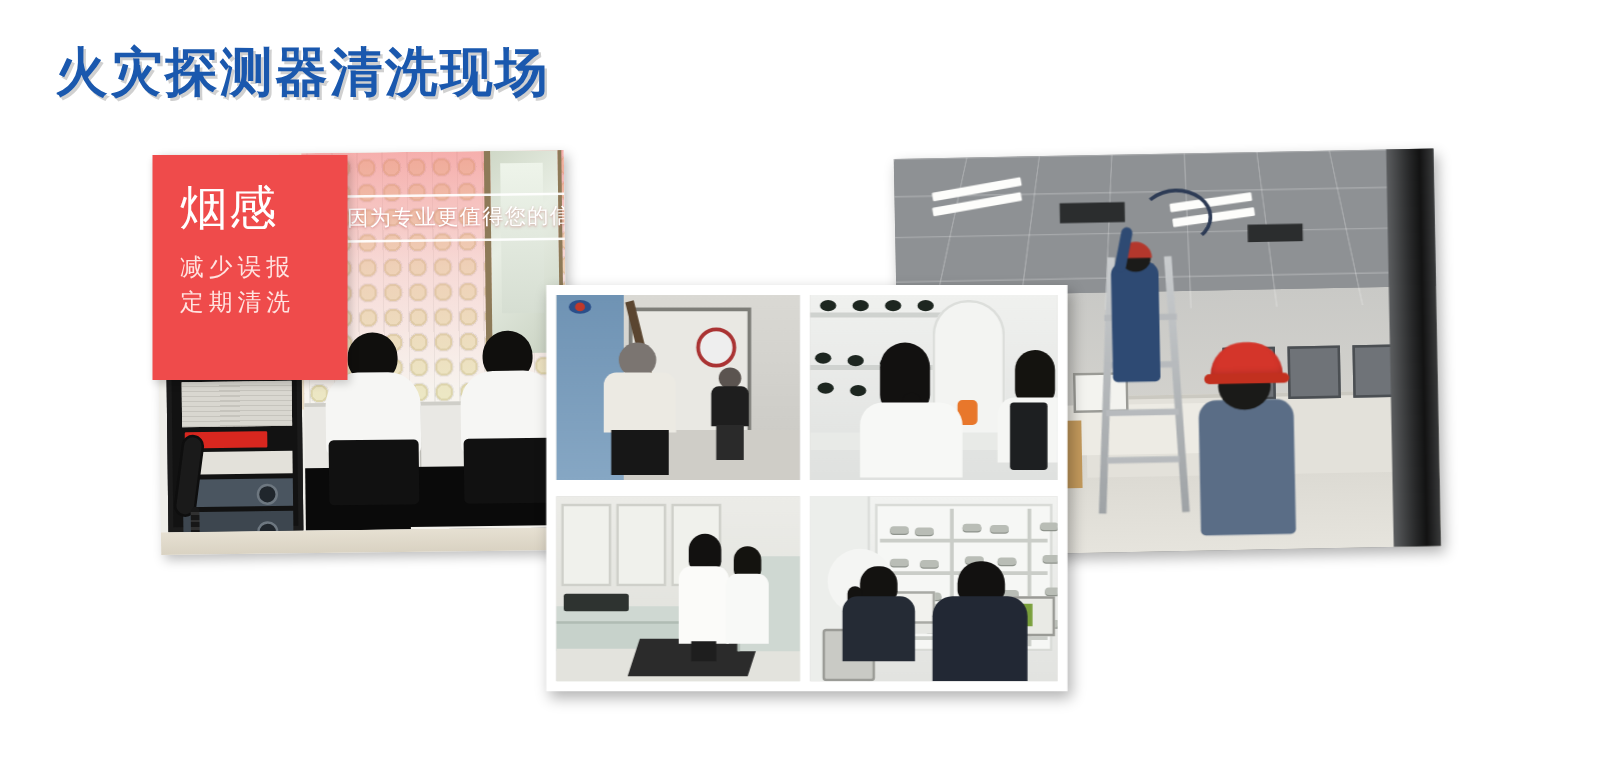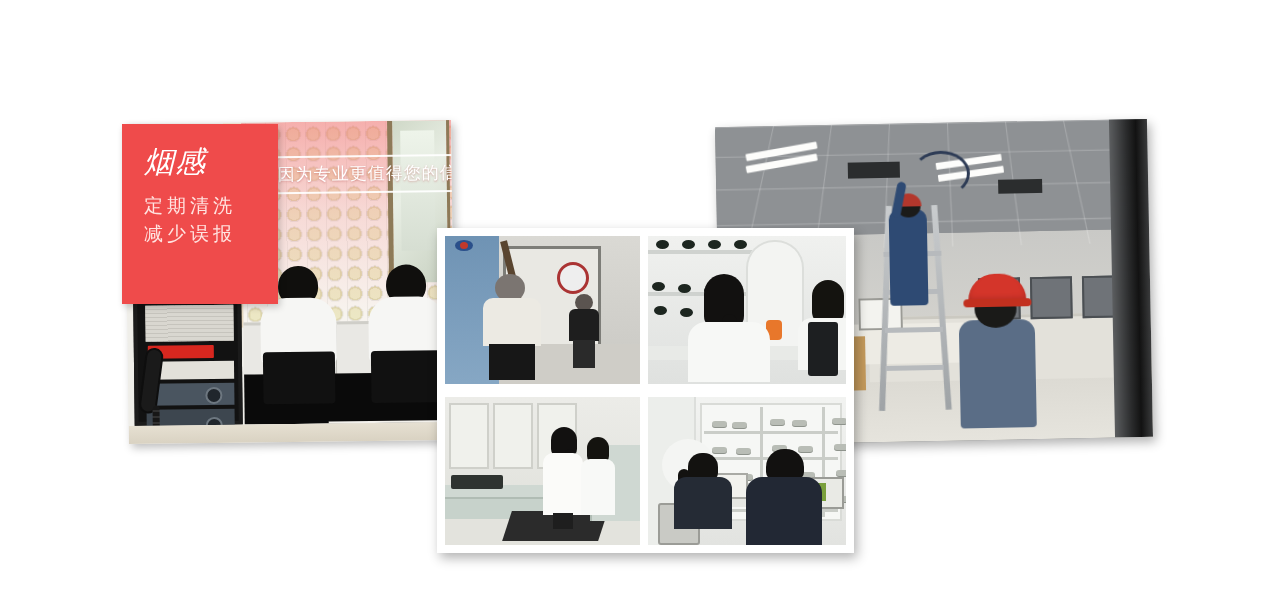--- a/index.html
+++ b/index.html
@@ -113,23 +113,22 @@
   #promo-badge{
     position:absolute;left:122px;top:124px;width:156px;height:180px;
     background:#ef4b4b;
     box-shadow:2px 3px 7px rgba(0,0,0,.2);
     color:#fff;
     box-sizing:border-box;
     padding:22px 0 0 22px;
     z-index:5;
   }
   #promo-badge .big{
-    font-size:30px;line-height:1.08;letter-spacing:1px;
+    font-size:38px;line-height:1.08;letter-spacing:1px;
     font-family:"DejaVu Sans","Liberation Sans",sans-serif;
-    font-style:italic;
   }
   #promo-badge .small{
     margin-top:14px;font-size:19px;line-height:1.45;letter-spacing:4px;
     color:#ffe3e0;
     font-family:"DejaVu Sans","Liberation Sans",sans-serif;
   }
 
   
   #right-photo{
     left:718px;top:123px;width:432px;height:318px;
@@ -263,20 +262,21 @@
   .br-laptop{position:absolute;left:66px;bottom:46px;width:34px;height:26px;background:#f2f2ee;border:2px solid #a9aaa5;box-sizing:border-box;}
   .br-instr{position:absolute;left:144px;bottom:36px;width:52px;height:32px;background:#e9eae5;border:2px solid #9a9b96;box-sizing:border-box;}
   .br-instr:after{content:"";position:absolute;left:4px;top:4px;width:28px;height:18px;background:#7aa03c;}
   .br-chair{position:absolute;left:10px;bottom:0;width:42px;height:42px;background:#c9cac5;border:2px solid #9b9c97;box-sizing:border-box;border-radius:3px;}
 </style>
 </head>
 <body>
 
 <div class="page">
 
+  <div class="page-title">火灾探测器清洗现场</div>
 
   <div class="photo-card" id="left-photo">
     <div class="lp-scene">
       <div class="lp-wallstrip"></div>
       <div class="detector-wall">
         <div class="dots"></div>
         <div class="pinkwash"></div>
       </div>
       <div class="lp-doorway"></div>
       <div class="lp-shelf">
@@ -320,22 +320,22 @@
       </div>
     </div>
     <div class="frame-bottom"></div>
   </div>
 
   <div id="promo-badge">
     <div class="big">
       <div>烟感</div>
     </div>
     <div class="small">
+      <div>减少误报</div>
       <div>定期清洗</div>
-      <div>减少误报</div>
     </div>
   </div>
 
   <div class="photo-card" id="right-photo">
     <div class="rp-wall"></div>
     <div class="rp-floor"></div>
     <div class="rp-ceiling">
       <div class="grid"></div>
     </div>
     <div class="rp-light" style="left:30px;top:22px;width:72px;transform:rotate(-9deg)"></div>

